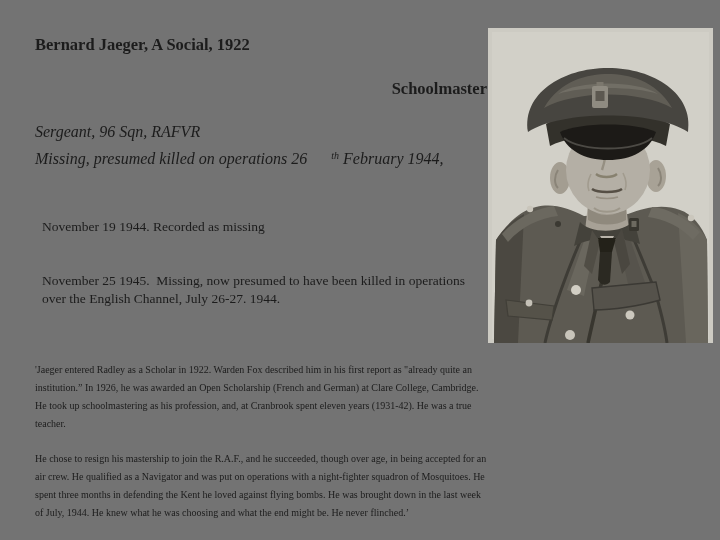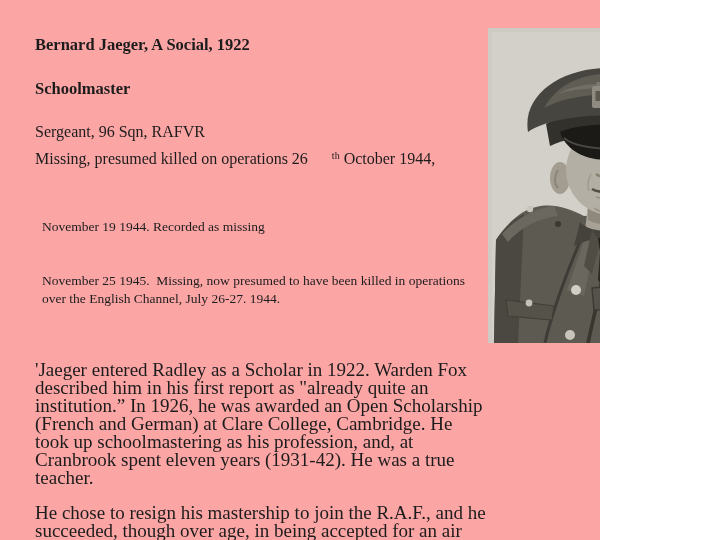--- a/index.html
+++ b/index.html
@@ -3,62 +3,64 @@
 <meta charset="utf-8">
 <style>
   html, body {
     margin: 0;
     padding: 0;
     background: #ffffff;
     font-family: "Liberation Serif", "DejaVu Serif", serif;
   }
   .slide {
     position: relative;
-    width: 600px;
+    width: 720px;
     height: 540px;
-    background: #fca5a5;
+    background: #737373;
     overflow: hidden;
   }
   .text-column {
     position: absolute;
     left: 35px;
     top: 34px;
     width: 452px;
     color: #1c1c1c;
   }
   .h-title {
     font-size: 16.5px;
     font-weight: bold;
     line-height: 21px;
     margin: 0 0 23px 0;
   }
   .h-role {
     font-size: 16.5px;
     font-weight: bold;
     line-height: 21px;
     margin: 0 0 21px 0;
+    text-align: right;
   }
   .service-block {
     font-size: 16px;
     line-height: 23.5px;
     margin: 0 12px 12px 0;
+    font-style: italic;
   }
   .service-block .sup {
     font-size: 10px;
     vertical-align: 5px;
     padding-left: 24px;
   }
   .record-block {
     font-size: 13.5px;
     line-height: 18px;
     margin: 0 0 17px 7px;
     white-space: pre-wrap;
   }
   .para {
-    font-size: 19px;
+    font-size: 10px;
     line-height: 18px;
     margin: 0 0 17px 0;
   }
   .photo-frame {
     position: absolute;
     left: 488px;
     top: 28px;
     width: 225px;
     height: 315px;
   }
@@ -70,21 +72,21 @@
 <div class="slide">
 
   <div class="text-column">
 
     <div class="h-title">Bernard Jaeger, A Social, 1922</div>
 
     <div class="h-role">Schoolmaster</div>
 
     <div class="service-block">
       <div>Sergeant, 96 Sqn, RAFVR</div>
-      <div><span>Missing, presumed killed on operations 26</span><span class="sup">th</span><span> October 1944,</span></div>
+      <div><span>Missing, presumed killed on operations 26</span><span class="sup">th</span><span> February 1944,</span></div>
     </div>
 
     <div class="record-block">
       <div>November 19 1944. Recorded as missing</div>
       <div>November 25 1945.  Missing, now presumed to have been killed in operations over the English Channel, July 26-27. 1944.</div>
     </div>
 
     <div class="para">'Jaeger entered Radley as a Scholar in 1922. Warden Fox described him in his first report as "already quite an institution.” In 1926, he was awarded an Open Scholarship (French and German) at Clare College, Cambridge. He took up schoolmastering as his profession, and, at Cranbrook spent eleven years (1931-42). He was a true teacher.</div>
 
     <div class="para">He chose to resign his mastership to join the R.A.F., and he succeeded, though over age, in being accepted for an air crew. He qualified as a Navigator and was put on operations with a night-fighter squadron of Mosquitoes. He spent three months in defending the Kent he loved against flying bombs. He was brought down in the last week of July, 1944. He knew what he was choosing and what the end might be. He never flinched.’</div>

